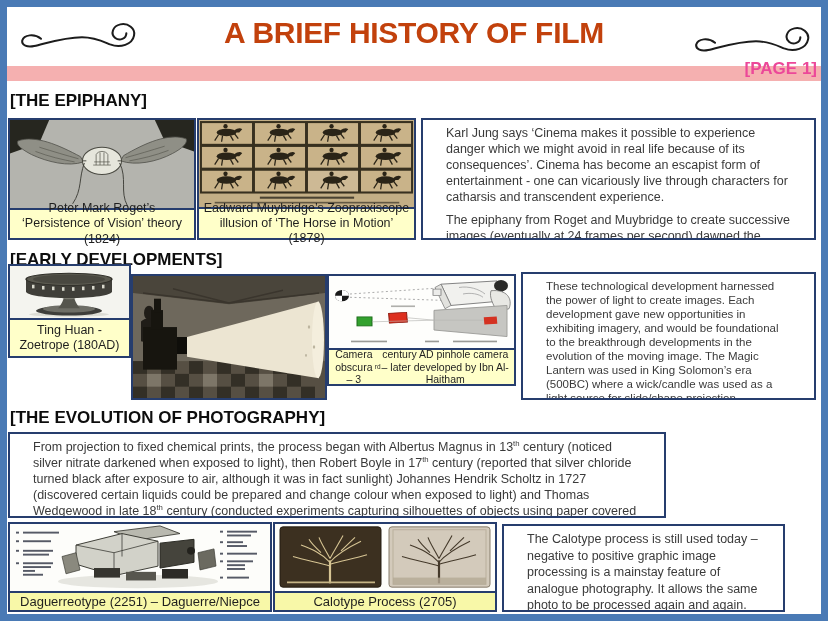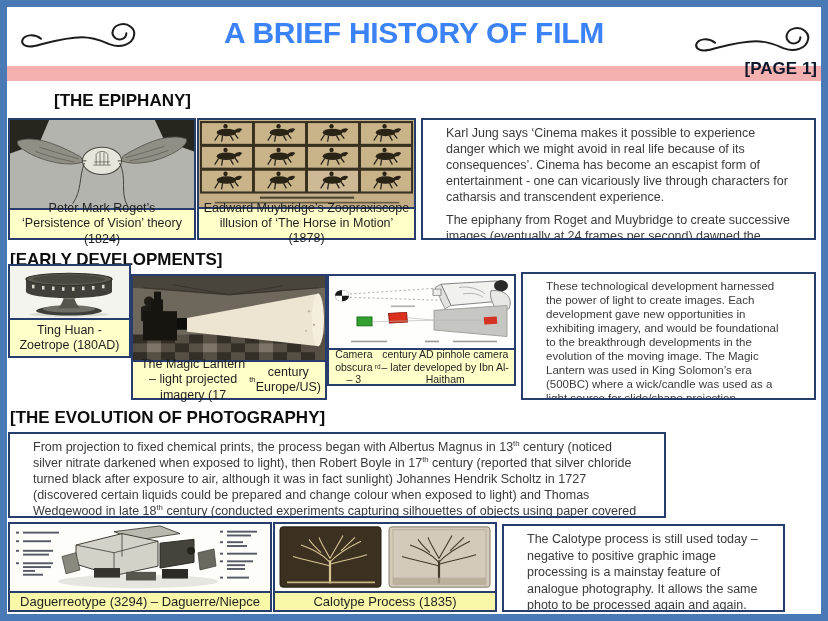--- a/index.html
+++ b/index.html
@@ -1,23 +1,23 @@
 <!DOCTYPE html>
 <html><head>
 <meta charset="utf-8">
 <style>
   html,body{margin:0;padding:0;background:#888;}
   .slide{position:relative;width:828px;height:621px;background:#ffffff;overflow:hidden;
          font-family:"Liberation Sans",sans-serif;color:#3c3c3c;}
   .frame{position:absolute;inset:0;border:7px solid #4a7ab5;pointer-events:none;z-index:60;}
   .title{margin:0;position:absolute;left:0;right:0;top:16px;text-align:center;
-         font-size:30px;font-weight:bold;letter-spacing:-0.3px;color:#3b82f6;}
+         font-size:30px;font-weight:bold;letter-spacing:-0.3px;color:#c2410c;}
   .ornament{position:absolute;width:128px;height:40px;}
   .banner{position:absolute;left:7px;width:814px;top:66px;height:15px;background:#f5b0b0;}
-  .page-badge{position:absolute;right:11px;top:59px;font-size:17px;font-weight:bold;color:#0f172a;z-index:61;}
+  .page-badge{position:absolute;right:11px;top:59px;font-size:17px;font-weight:bold;color:#ec4899;z-index:61;}
   .heading{position:absolute;font-size:17px;font-weight:bold;color:#0d0d0d;}
   .card{position:absolute;margin:0;display:flex;flex-direction:column;
         border:2px solid #263d6e;box-sizing:border-box;background:#fff;}
   .imgwrap{flex:1 1 auto;overflow:hidden;min-height:0;}
   .imgwrap svg{display:block;width:100%;height:100%;}
   .cap{flex:0 0 auto;background:#ffffc9;border-top:2px solid #263d6e;
        display:flex;align-items:center;justify-content:center;text-align:center;
        font-size:12.5px;line-height:1.22;color:#1f1f1f;padding:2px 4px;box-sizing:border-box;}
   .cap.small{font-size:10.5px;}
   .cap.bottomrow{background:#f8f8a8;font-size:13px;}
@@ -38,21 +38,21 @@
   <svg class="ornament" style="left:12px;top:14px;" viewBox="0 0 150 50" preserveAspectRatio="none">
     <path d="M34,31 C26,24 14,26 12,33 C11,39 18,42 26,40 C42,36 62,29 82,29 C97,29 106,34 115,38 C127,43 141,38 143,27 C145,18 136,11 127,13 C118,15 115,25 121,30 C126,34 134,31 134,24" fill="none" stroke="#1c1c1c" stroke-width="2.4" stroke-linecap="round"></path>
   </svg>
   <h1 class="title">A BRIEF HISTORY OF FILM</h1>
   <svg class="ornament" style="left:686px;top:18px;" viewBox="0 0 150 50" preserveAspectRatio="none">
     <path d="M34,31 C26,24 14,26 12,33 C11,39 18,42 26,40 C42,36 62,29 82,29 C97,29 106,34 115,38 C127,43 141,38 143,27 C145,18 136,11 127,13 C118,15 115,25 121,30 C126,34 134,31 134,24" fill="none" stroke="#1c1c1c" stroke-width="2.4" stroke-linecap="round"></path>
   </svg>
   <div class="banner"></div>
   <div class="page-badge">[PAGE 1]</div>
 
-  <div class="heading" style="left:10px;top:91px;margin-left:44px;">[THE EPIPHANY]</div>
+  <div class="heading" style="left:10px;top:91px;">[THE EPIPHANY]</div>
 
   <figure class="card" style="left:8px;top:118px;width:188px;height:122px;">
     <div class="imgwrap">
       <svg viewBox="0 0 188 84" preserveAspectRatio="none">
         <rect width="188" height="84" fill="#b4b4ae"></rect>
         <polygon points="0,0 40,0 30,22 0,32" fill="#26261f"></polygon>
         <polygon points="188,0 148,0 158,20 188,30" fill="#26261f"></polygon>
         <path d="M8,20 C26,14 50,24 72,35 L75,40 C60,45 38,40 22,33 C12,28 6,24 8,20 Z" fill="#8f8f86" stroke="#50504a" stroke-width="0.8"></path>
         <path d="M180,18 C162,12 138,22 116,34 L113,39 C128,44 150,40 166,32 C176,27 182,22 180,18 Z" fill="#8f8f86" stroke="#50504a" stroke-width="0.8"></path>
         <path d="M30,26 C44,30 58,34 70,37 M26,30 C40,35 54,38 66,40 M158,25 C144,29 130,33 118,36 M162,29 C148,34 134,37 122,39" stroke="#5a5a52" stroke-width="0.7" fill="none"></path>
@@ -174,21 +174,20 @@
         <rect x="18" y="24" width="12" height="14" fill="#17150f"></rect>
         <rect x="21" y="16" width="7" height="10" fill="#17150f"></rect>
         <rect x="44" y="43" width="10" height="12" fill="#0f0e0a"></rect>
         <polygon points="54,43 186,18 186,72 54,57" fill="#ece5d2"></polygon>
         <ellipse cx="185" cy="45" rx="6" ry="27" fill="#f4eedd"></ellipse>
         <circle cx="176" cy="36" r="1.2" fill="#bdb5a0"></circle>
           <circle cx="181" cy="50" r="1.2" fill="#bdb5a0"></circle>
           <circle cx="173" cy="56" r="1" fill="#bdb5a0"></circle>
       </svg>
     </div>
-    <figcaption class="cap" style="height:38px;">The Magic Lantern – light projected imagery (17<sup>th</sup> century Europe/US)</figcaption>
   </figure>
 
   <figure class="card" style="left:327px;top:274px;width:189px;height:112px;">
     <div class="imgwrap">
       <svg viewBox="0 0 185 88" preserveAspectRatio="none">
         <rect width="185" height="88" fill="#fefefc"></rect>
         <circle cx="13" cy="24" r="7" fill="#1a1a1a"></circle>
         <path d="M13,24 L13,17 A7,7 0 0 1 20,24 Z" fill="#ffffff"></path>
         <path d="M13,24 L13,31 A7,7 0 0 1 6,24 Z" fill="#ffffff"></path>
         <path d="M21,22 L118,14 M21,26 L120,30" stroke="#999" stroke-width="0.9" stroke-dasharray="2,2.5" fill="none"></path>
@@ -260,37 +259,37 @@
         <path d="M112,10 L112,34 M66,22 L104,30 L148,18 M104,30 L104,54" stroke="#3a3a33" stroke-width="0.8" fill="none"></path>
         <polygon points="150,20 184,16 184,40 150,46" fill="#45443c" stroke="#2a2a24"></polygon>
         <circle cx="181" cy="28" r="4" fill="#23221d"></circle>
         <polygon points="52,34 66,30 70,48 56,52" fill="#8a897e" stroke="#3a3a33" stroke-width="0.7"></polygon>
         <rect x="84" y="46" width="26" height="10" fill="#35342e"></rect>
         <rect x="116" y="50" width="30" height="9" fill="#57564e"></rect>
         <rect x="152" y="47" width="26" height="10" fill="#2c2b26"></rect>
         <polygon points="188,30 204,26 206,44 190,48" fill="#6b6a60" stroke="#3a3a33" stroke-width="0.7"></polygon>
       </svg>
     </div>
-    <figcaption class="cap bottomrow" style="height:19px;">Daguerreotype (3294) – Daguerre/Niepce</figcaption>
+    <figcaption class="cap bottomrow" style="height:19px;">Daguerreotype (2251) – Daguerre/Niepce</figcaption>
   </figure>
 
   <figure class="card" style="left:273px;top:522px;width:224px;height:90px;">
     <div class="imgwrap">
       <svg viewBox="0 0 220 70" preserveAspectRatio="none">
         <rect width="220" height="70" fill="#fefefb"></rect>
         <rect x="5" y="3" width="101" height="63" rx="3" fill="#3c3020" stroke="#241c10"></rect>
         <path d="M55,62 L55,38" stroke="#d6c493" stroke-width="2.2" fill="none"></path>
         <path d="M55,40 C46,30 36,26 26,22 M55,40 C63,30 74,24 86,18 M55,44 C42,40 30,38 18,34 M55,42 C68,38 80,36 92,32 M55,36 C50,26 46,20 44,14 M55,36 C60,26 64,20 68,12 M46,30 C40,24 36,20 34,16 M66,28 C72,22 76,18 80,14" stroke="#d6c493" stroke-width="1.1" fill="none"></path>
         <path d="M12,61 L100,61" stroke="#c7b586" stroke-width="1.6"></path>
         <rect x="114" y="3" width="101" height="63" rx="3" fill="#d3cabb" stroke="#847a68"></rect>
         <rect x="118" y="6" width="93" height="57" fill="none" stroke="#b9af9c"></rect>
         <path d="M164,62 L164,38" stroke="#453a2b" stroke-width="2.2" fill="none"></path>
         <path d="M164,40 C155,30 145,26 135,22 M164,40 C172,30 183,24 195,18 M164,44 C151,40 139,38 127,34 M164,42 C177,38 189,36 201,32 M164,36 C159,26 155,20 153,14 M164,36 C169,26 173,20 177,12 M155,30 C149,24 145,20 143,16 M175,28 C181,22 185,18 189,14" stroke="#453a2b" stroke-width="1.1" fill="none"></path>
         <rect x="118" y="56" width="93" height="7" fill="#b4a995" opacity="0.8"></rect>
       </svg>
     </div>
-    <figcaption class="cap bottomrow" style="height:19px;">Calotype Process (1835)</figcaption>
+    <figcaption class="cap bottomrow" style="height:19px;">Calotype Process (2705)</figcaption>
   </figure>
 
   <div class="tblock b4" style="left:502px;top:524px;width:283px;height:88px;">
     <p>The Calotype process is still used today – negative to positive graphic image processing is a mainstay feature of analogue photography. It allows the same photo to be processed again and again.</p>
   </div>
 </div>
 
 </body></html>

